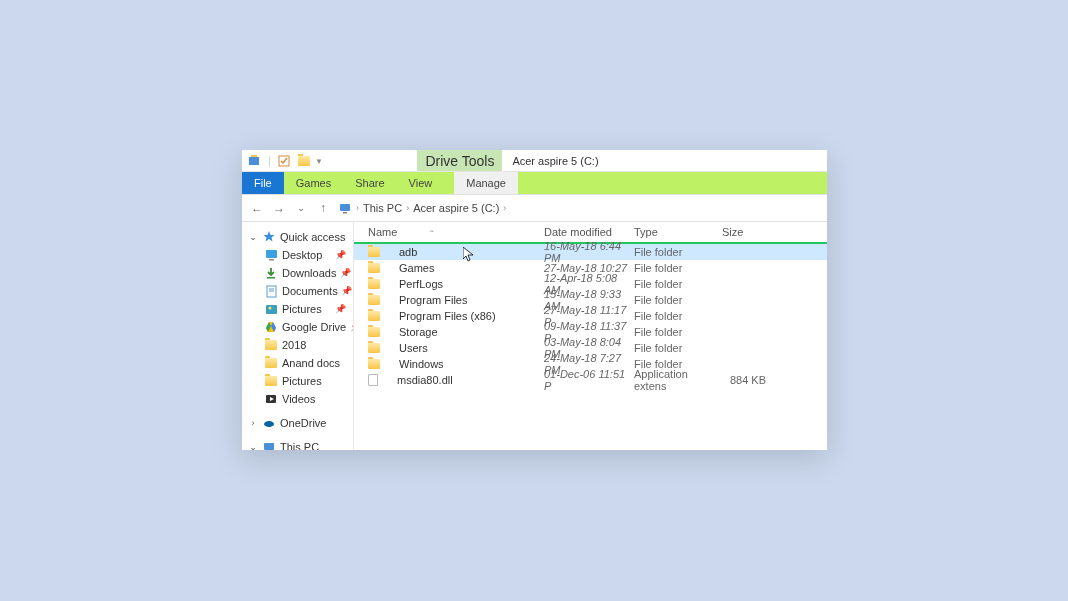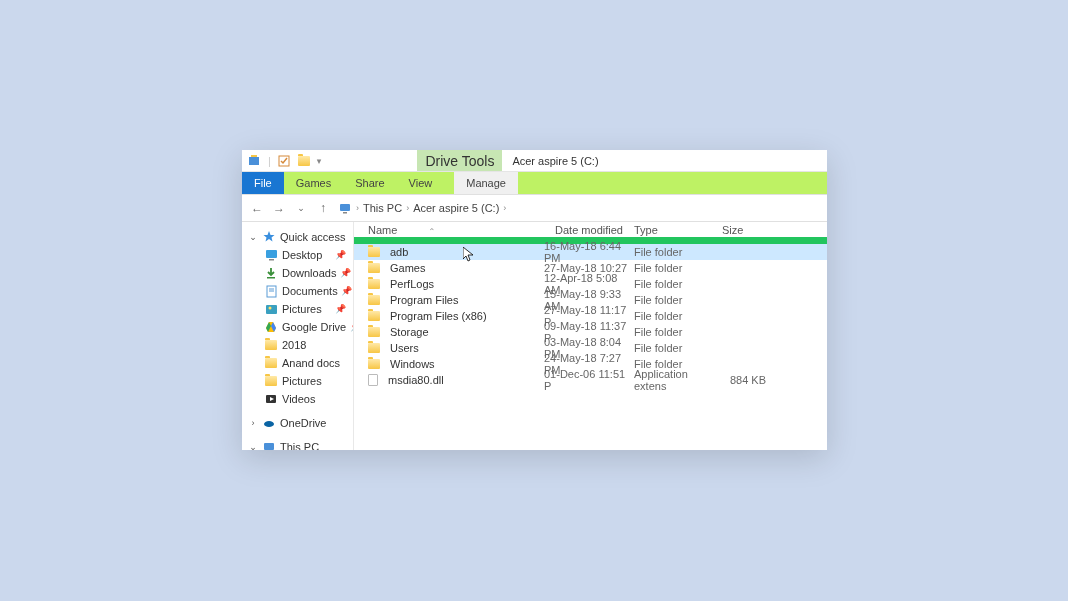--- a/index.html
+++ b/index.html
@@ -20,30 +20,30 @@
 .bc-sep { color: #888; font-size: 9px; }
 .body { display: flex; height: calc(100% - 72px); }
 .sidebar { width: 112px; border-right: 1px solid #e8e8e8; padding: 6px 4px; font-size: 11px; overflow: hidden; }
 .side-item { display: flex; align-items: center; padding: 2px 2px; gap: 4px; color: #333; cursor: pointer; white-space: nowrap; }
 .side-item.sub { padding-left: 18px; justify-content: space-between; }
 .side-item .lbl { display: flex; align-items: center; gap: 4px; }
 .pin { color: #999; font-size: 9px; }
 .chev { color: #555; font-size: 9px; width: 10px; text-align: center; }
 .ico { width: 14px; height: 14px; display: inline-flex; align-items: center; justify-content: center; font-size: 11px; }
 .files { flex: 1; display: flex; flex-direction: column; }
-.cols { display: flex; height: 22px; border-bottom: 7px solid #22c55e; font-size: 11px; color: #555; align-items: center; }
+.cols { display: flex; height: 22px; border-bottom: 2px solid #22c55e; font-size: 11px; color: #555; align-items: center; }
 .col-name { width: 190px; padding-left: 14px; }
-.col-date { width: 90px; text-align: center; }
+.col-date { width: 90px; }
 .col-type { width: 88px; }
 .col-size { width: 50px; }
 .sort-ind { font-size: 8px; color: #888; margin-left: 28px; }
 .row { display: flex; height: 16px; align-items: center; font-size: 11px; color: #333; }
 .row.sel { background: #cde8ff; }
-.cell-name { width: 190px; padding-left: 14px; display: flex; align-items: center; gap: 10px; }
-.cell-date { width: 90px; color: #666; }
+.cell-name { width: 190px; padding-left: 14px; display: flex; align-items: center; gap: 19px; }
+.cell-date { width: 90px; color: #666; font-style: italic; }
 .cell-type { width: 88px; color: #666; }
 .cell-size { width: 50px; color: #666; text-align: right; padding-right: 6px; }
 .folder-icon { width: 12px; height: 10px; background: linear-gradient(#ffe9a8,#f7c645); border-radius: 1px; position: relative; }
 .folder-icon::before { content:''; position:absolute; top:-2px; left:0; width:5px; height:2px; background:#f7c645; border-radius:1px 1px 0 0;}
 .file-icon { width: 10px; height: 12px; background: #fff; border: 1px solid #bbb; border-radius: 1px; }
 .cursor { position: absolute; left: 463px; top: 247px; font-size: 13px; color: #000; pointer-events: none; z-index: 10; }
 </style>
 </head>
 <body>
 

